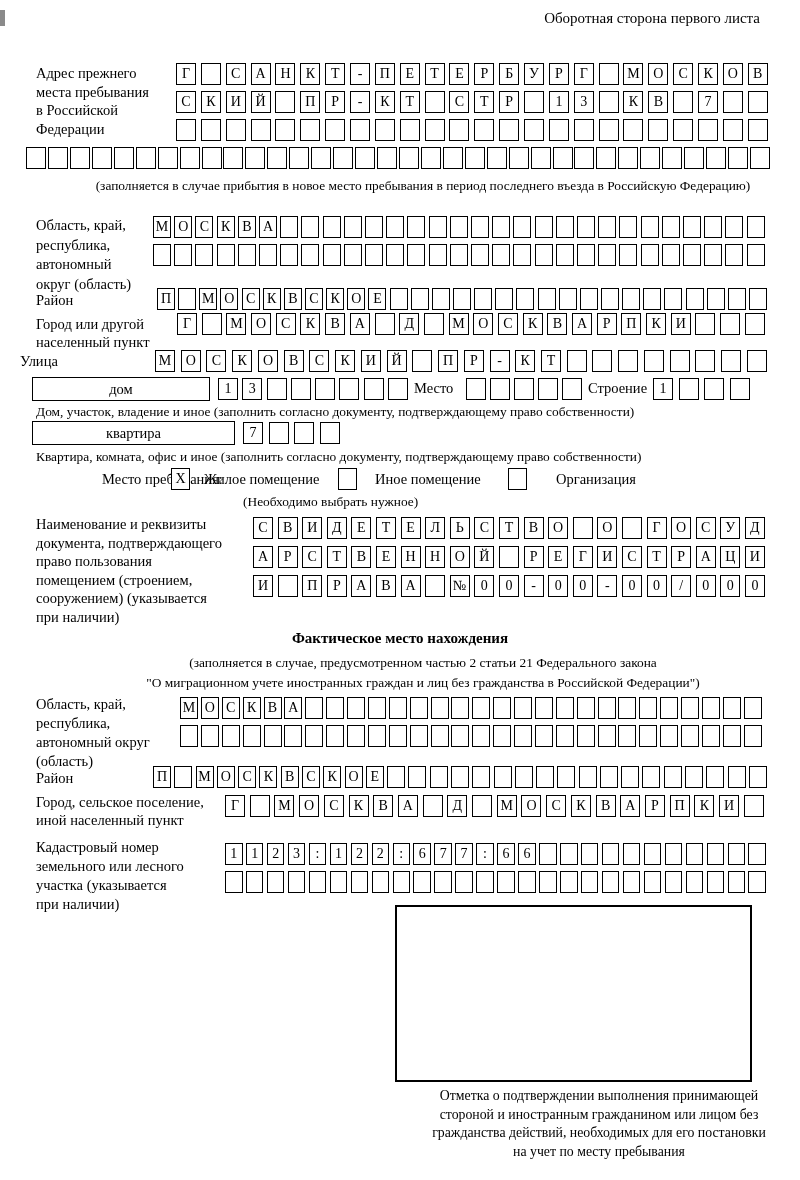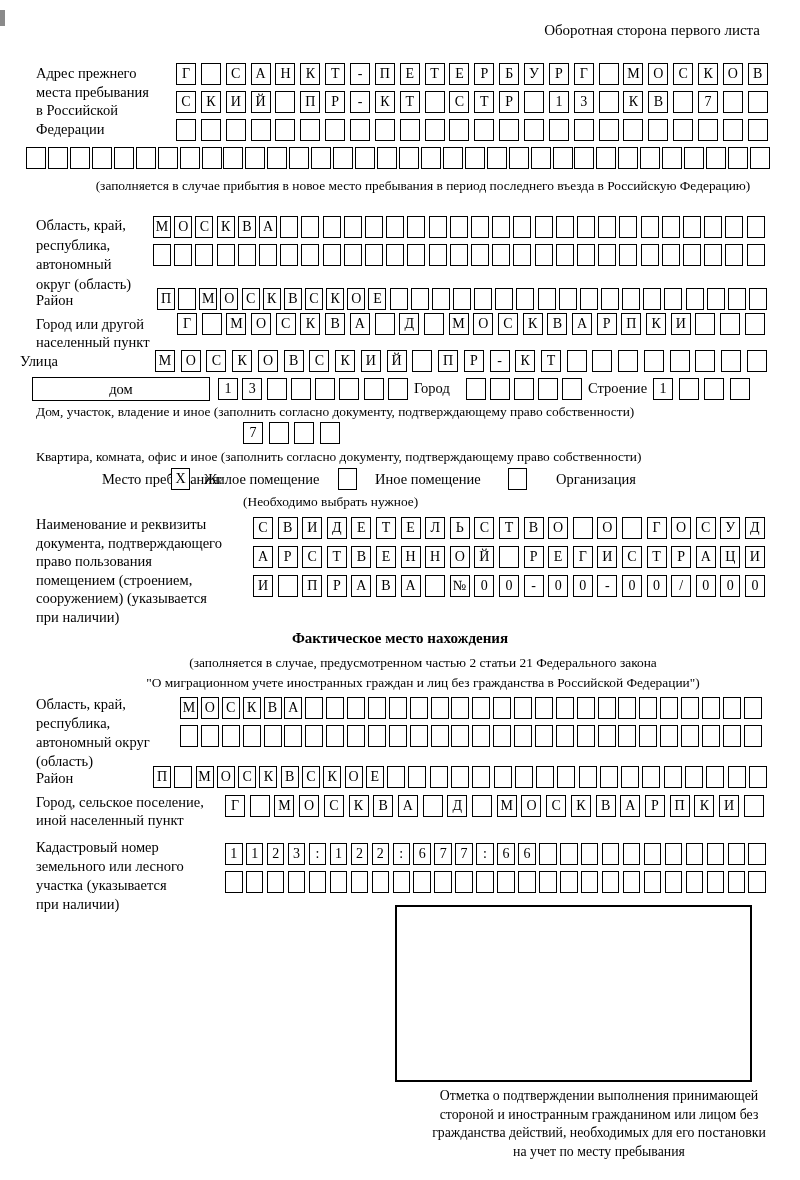--- a/index.html
+++ b/index.html
@@ -22,21 +22,21 @@
   .stamp{position:absolute;box-sizing:border-box;border:2px solid #000;background:#fff;}
   .artifact{position:absolute;left:0;top:10px;width:5px;height:16px;background:#8a8a8a;}
 </style>
 </head>
 <body>
 
 <div class="page">
 
   <div class="artifact"></div>
 
-  <div class="hdr" style="top:22px;right:40px;margin-left:36px;">Оборотная сторона первого листа</div>
+  <div class="hdr" style="top:10px;right:40px;margin-left:36px;">Оборотная сторона первого листа</div>
 
   <div class="lbl" style="left:36px;top:64px;width:142px;">Адрес прежнего
 места пребывания
 в Российской
 Федерации</div>
   <div class="boxrow" style="left:176px;top:63px;width:592px;--cw:20px;">
       <span class="cell">Г</span>
       <span class="cell"></span>
       <span class="cell">С</span>
       <span class="cell">А</span>
@@ -313,37 +313,38 @@
   <div class="boxrow" style="left:218px;top:378px;width:190px;--cw:20px;">
       <span class="cell">1</span>
       <span class="cell">3</span>
       <span class="cell"></span>
       <span class="cell"></span>
       <span class="cell"></span>
       <span class="cell"></span>
       <span class="cell"></span>
       <span class="cell"></span>
     </div>
-  <div class="inline-lbl" style="left:414px;top:380px;">Город</div>
+  <div class="inline-lbl" style="left:414px;top:380px;">Место</div>
   <div class="boxrow" style="left:466px;top:378px;width:116px;--cw:20px;">
       <span class="cell"></span>
       <span class="cell"></span>
       <span class="cell"></span>
       <span class="cell"></span>
       <span class="cell"></span>
     </div>
   <div class="inline-lbl" style="left:588px;top:380px;">Строение</div>
   <div class="boxrow" style="left:653px;top:378px;width:97px;--cw:20px;">
       <span class="cell">1</span>
       <span class="cell"></span>
       <span class="cell"></span>
       <span class="cell"></span>
     </div>
   <div class="snote" style="left:36px;top:404px;">Дом, участок, владение и иное (заполнить согласно документу, подтверждающему право собственности)</div>
 
+  <div class="bigbox" style="left:32px;top:421px;width:203px;">квартира</div>
   <div class="boxrow" style="left:243px;top:422px;width:97px;--cw:20px;">
       <span class="cell">7</span>
       <span class="cell"></span>
       <span class="cell"></span>
       <span class="cell"></span>
     </div>
   <div class="snote" style="left:36px;top:449px;">Квартира, комната, офис и иное (заполнить согласно документу, подтверждающему право собственности)</div>
 
   <div class="inline-lbl" style="left:54px;top:471px;margin-left:48px;">Место пребывания:</div>
   <div class="cbox" style="left:171px;top:468px;">X</div>

